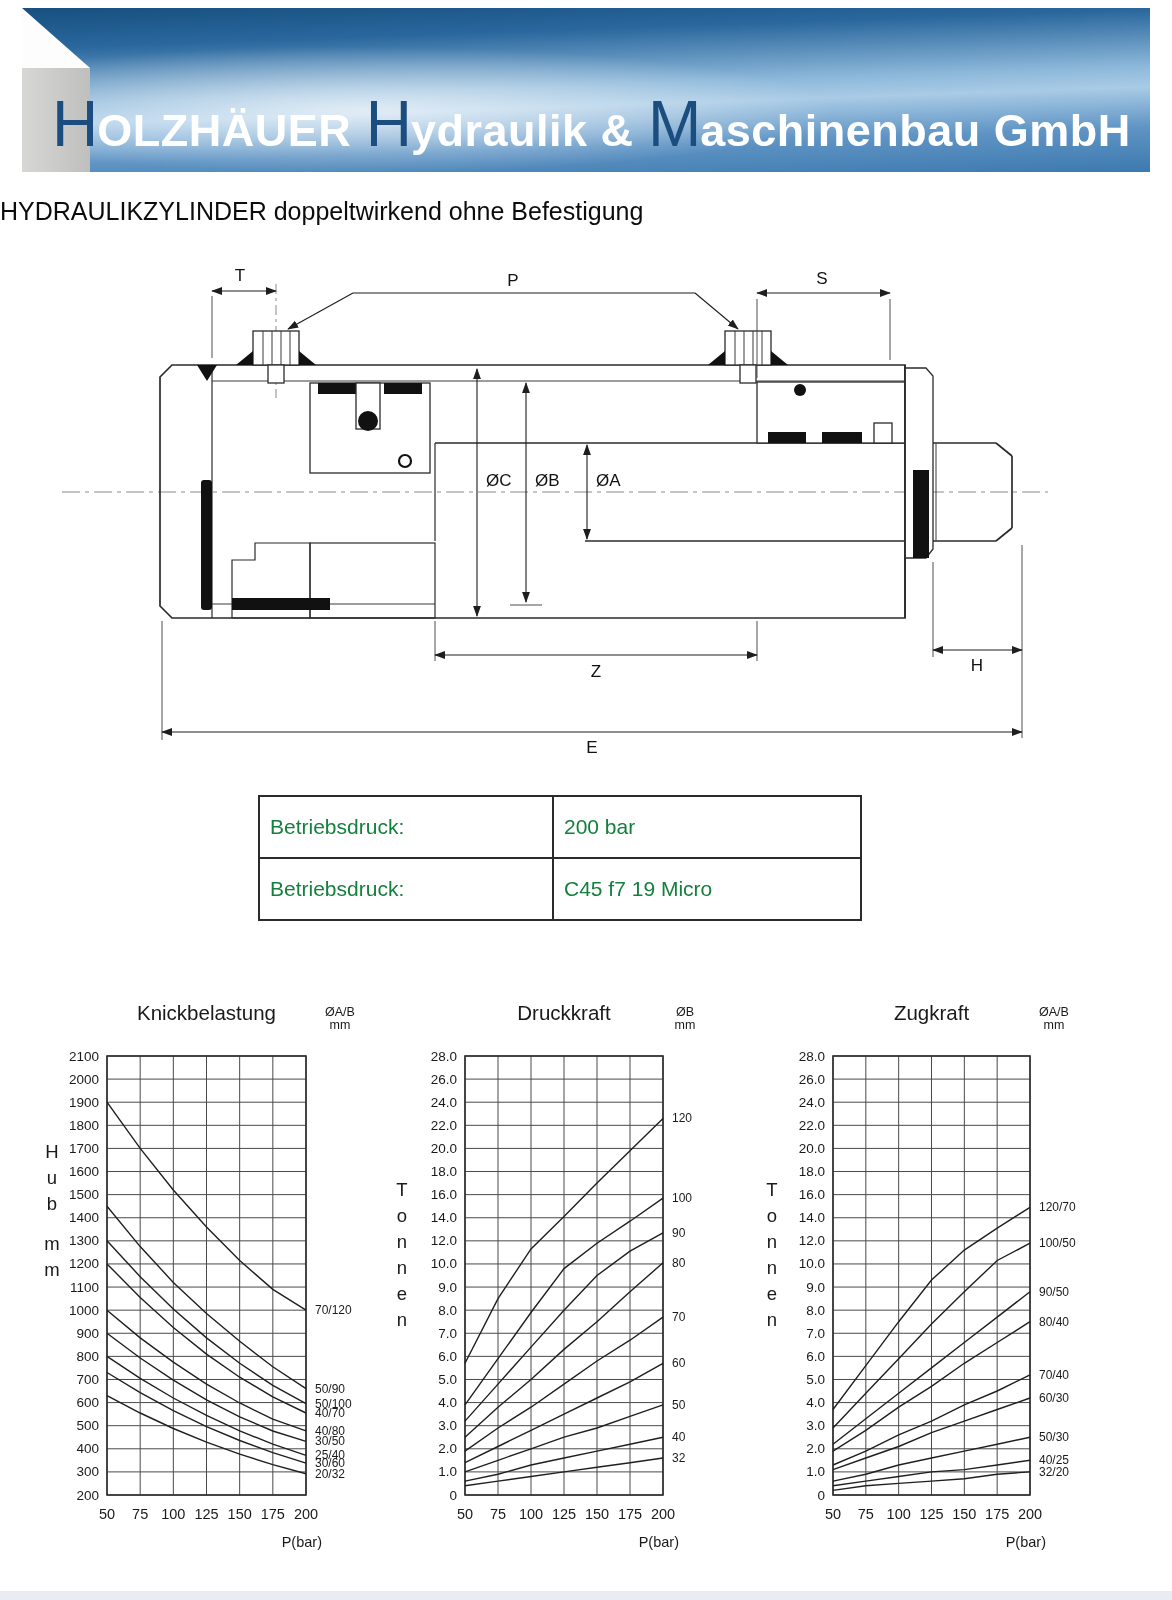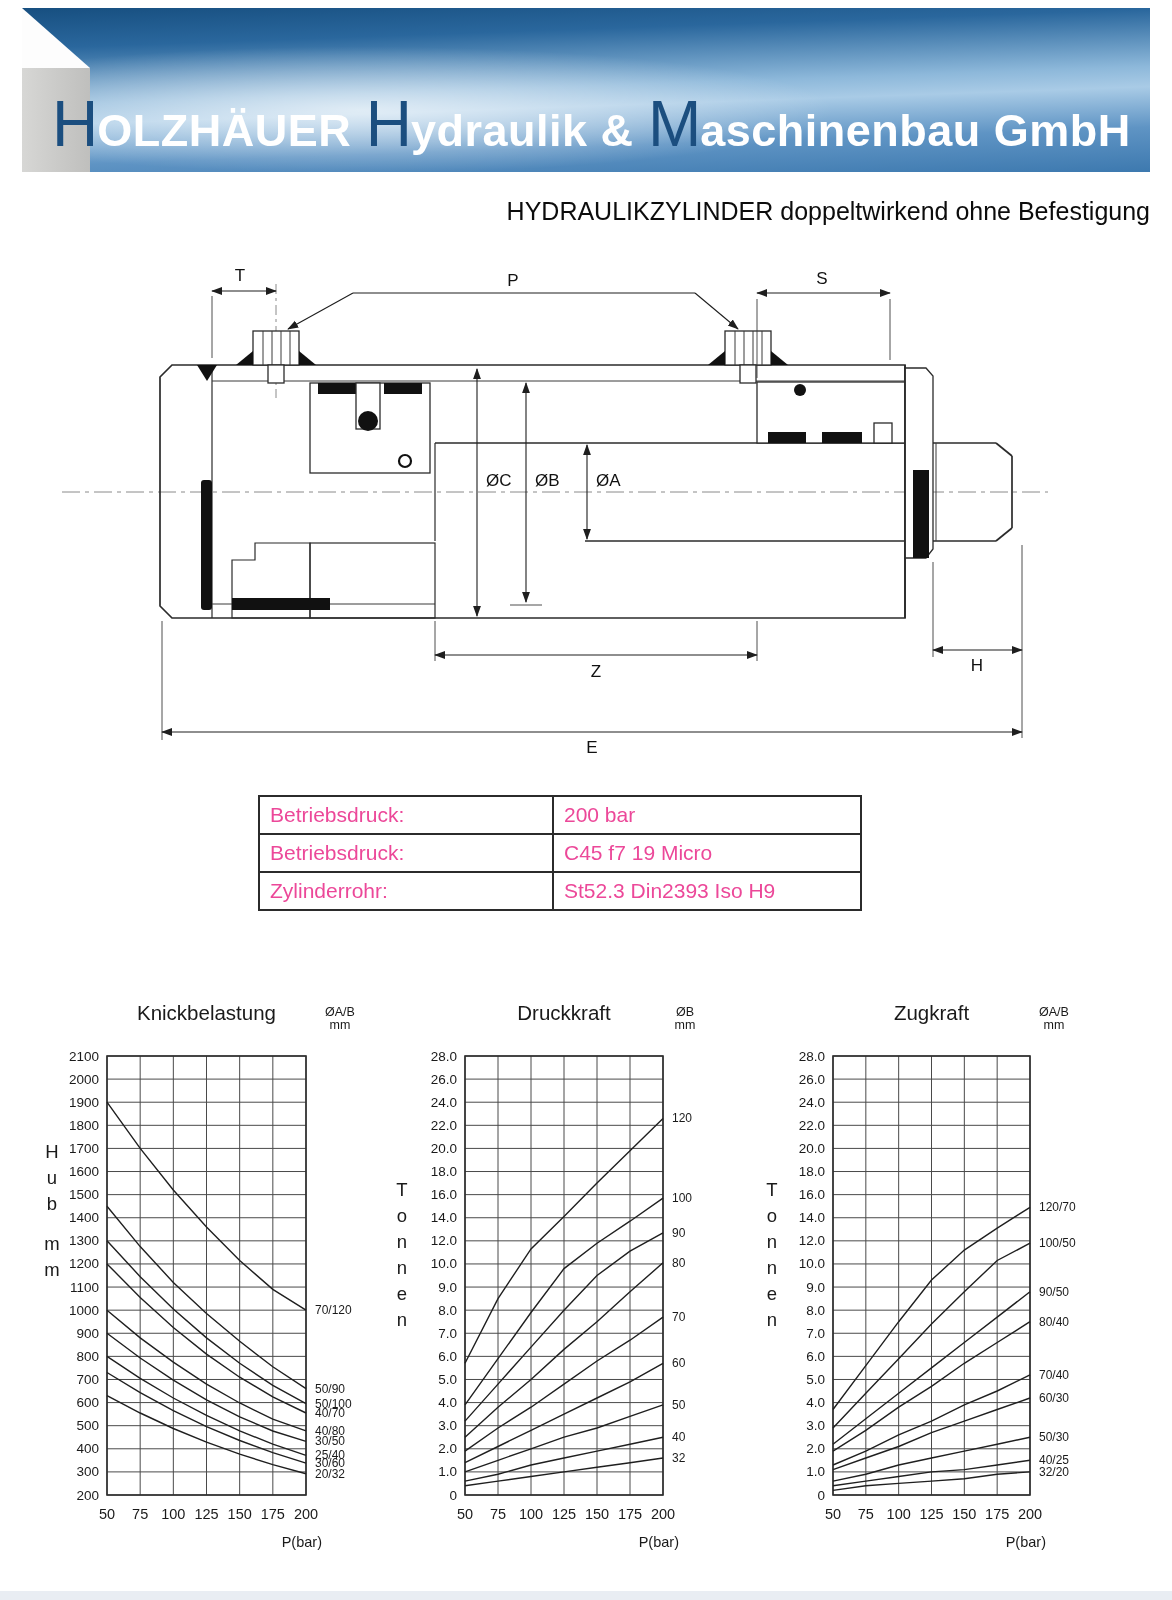--- a/index.html
+++ b/index.html
@@ -14,38 +14,38 @@
   .banner .tri{position:absolute;left:0;top:0;width:68px;height:60px;background:#fdfdfd;
      clip-path:polygon(0 0,100% 100%,0 100%);}
   .banner .gray{position:absolute;left:0;top:60px;width:68px;height:104px;
      background:linear-gradient(90deg,#d7d7d5,#bfbfbd);}
   .logo{position:absolute;left:30px;bottom:16px;white-space:nowrap;line-height:1;}
   .logo .big{font-size:64px;color:#1b4e7f;letter-spacing:-1px;}
   .logo .small{font-size:45px;color:#ffffff;letter-spacing:.5px;font-weight:bold;}
   .logo .gap{display:inline-block;width:10px;}
 
   
-  .doc-title{position:absolute;top:197px;left:0;width:1150px;text-align:right;
+  .doc-title{position:absolute;top:197px;left:0;width:1150px;text-align:left;
      font-size:25px;color:#0c0c0c;}
 
   
   .drawing{position:absolute;left:40px;top:240px;}
   .drawing .ol{fill:none;stroke:#2b2b2b;stroke-width:1.7;}
   .drawing .md{fill:none;stroke:#2b2b2b;stroke-width:1.2;}
   .drawing .tn{fill:none;stroke:#3a3a3a;stroke-width:1;}
   .drawing .blk{fill:#111;stroke:none;}
   .drawing .wht{fill:#fff;stroke:#2b2b2b;stroke-width:1.3;}
   .drawing .dim{fill:none;stroke:#1e1e1e;stroke-width:1.1;}
   .drawing .ext{fill:none;stroke:#3a3a3a;stroke-width:.9;}
   .drawing text{font-family:"Liberation Sans",sans-serif;font-size:17px;fill:#111;}
 
   
   .spec-table{position:absolute;left:258px;top:795px;width:604px;border-collapse:collapse;}
-  .spec-table td{border:2px solid #2b2b2b;font-size:21px;color:#ec4899;
-     padding:5px 10px;height:26px;background:#fff;}
+  .spec-table td{border:2px solid #2b2b2b;font-size:21px;color:#15803d;
+     padding:17px 10px;height:26px;background:#fff;}
   .spec-table td.c1{width:272px;}
 
   
   .chart{position:absolute;top:990px;text-decoration:underline;}
   .chart svg text{font-family:"Liberation Sans",sans-serif;fill:#1a1a1a;}
 
   .bottom-strip{position:absolute;left:0;top:1591px;width:1172px;height:9px;background:#e9edf3;}
 </style>
 </head>
 <body>
@@ -189,24 +189,20 @@
 
   <table class="spec-table">
     <tbody>
         <tr>
           <td class="c1">Betriebsdruck:</td>
           <td>200 bar</td>
         </tr>
         <tr>
           <td class="c1">Betriebsdruck:</td>
           <td>C45 f7 19 Micro</td>
-        </tr>
-        <tr>
-          <td class="c1">Zylinderrohr:</td>
-          <td>St52.3 Din2393 Iso H9</td>
         </tr>
       </tbody>
   </table>
 
   <div class="chart" style="left:30px"><svg width="370" height="580" viewBox="0 0 370 580">
         <g stroke="#4a4a4a" stroke-width="1">
           <line x1="77" y1="66" x2="77" y2="505"></line>
           <line x1="110.16666666666666" y1="66" x2="110.16666666666666" y2="505"></line>
           <line x1="143.33333333333331" y1="66" x2="143.33333333333331" y2="505"></line>
           <line x1="176.5" y1="66" x2="176.5" y2="505"></line>

